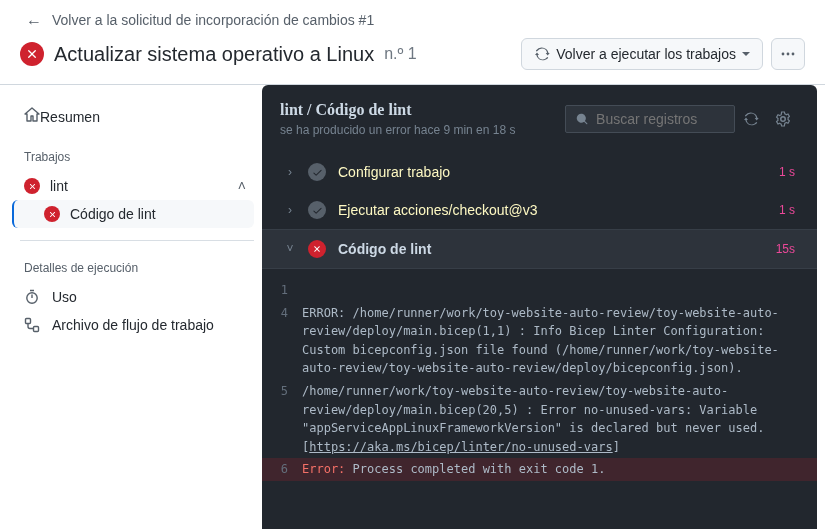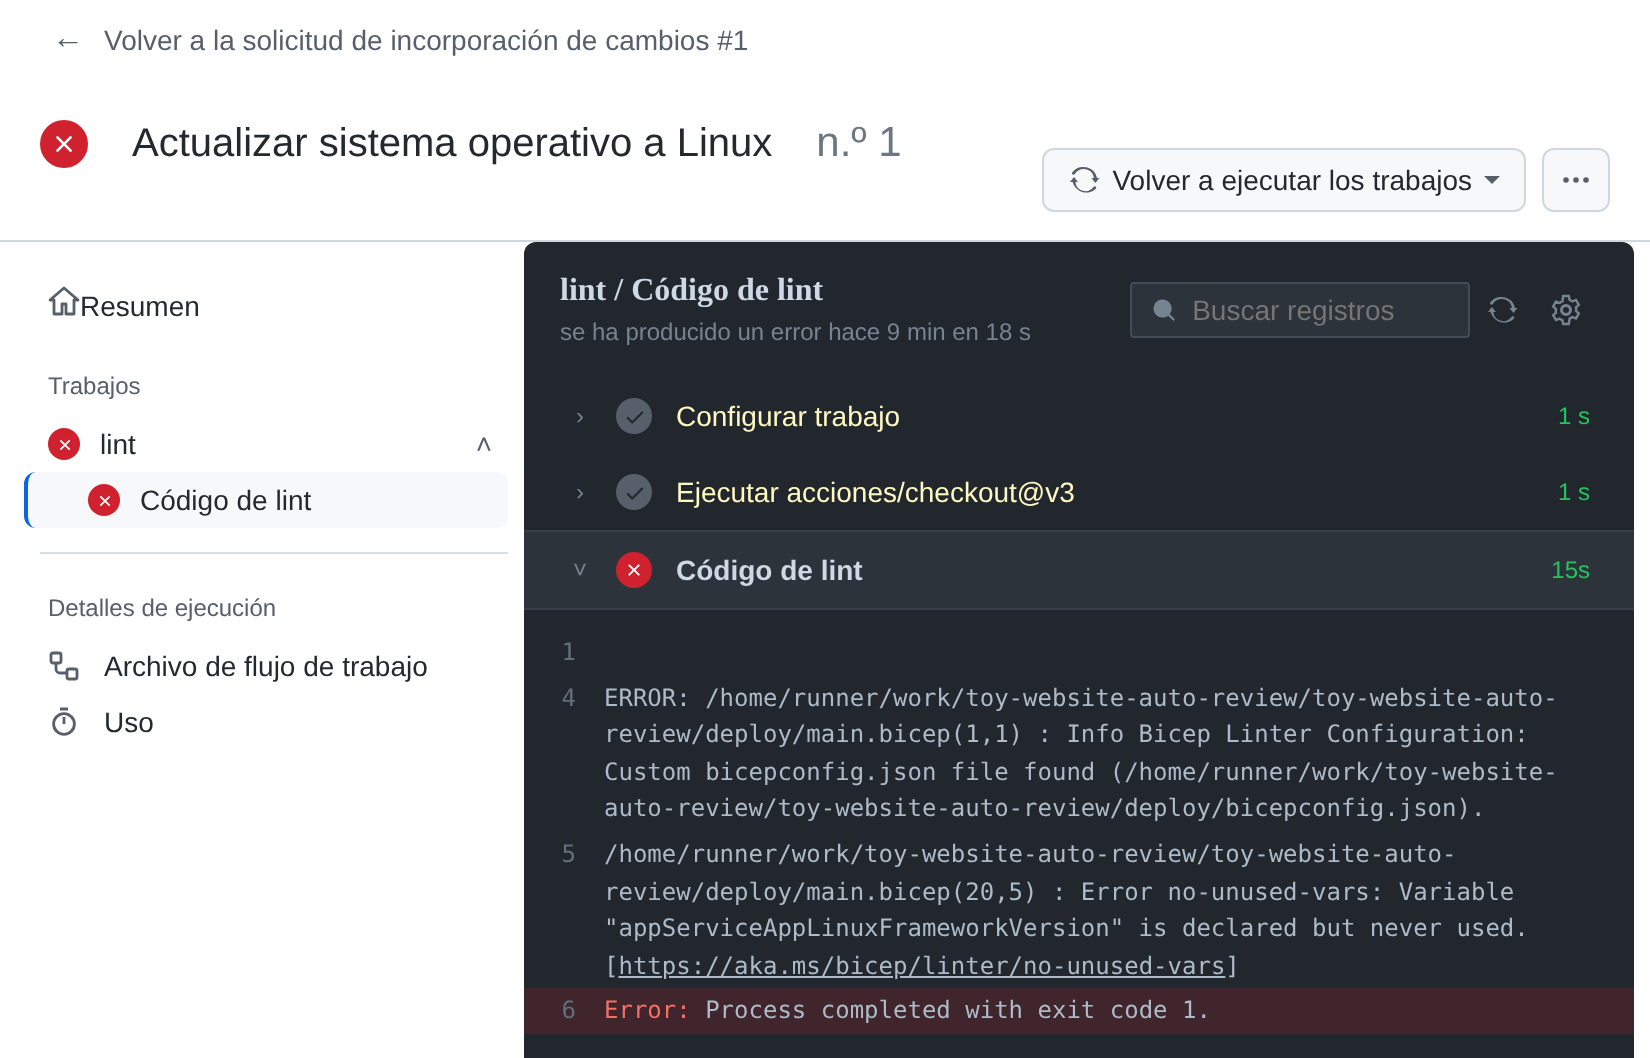--- a/index.html
+++ b/index.html
@@ -1,26 +1,26 @@
 <!DOCTYPE html>
 <html><head>
 <meta charset="utf-8">
 <style>
   * { box-sizing: border-box; margin: 0; padding: 0; }
   body { font-family: -apple-system, BlinkMacSystemFont, "Segoe UI", Helvetica, Arial, sans-serif; font-size: 14px; color: #24292f; background: #fff; width: 825px; height: 529px; overflow: hidden; }
   .top { padding: 8px 20px 14px 20px; border-bottom: 1px solid #d0d7de; }
   .back-row { display: flex; align-items: center; gap: 10px; color: #57606a; font-size: 14px; padding: 4px 0 10px 6px; }
   .back-arrow { font-size: 16px; line-height: 1; }
   .title-row { display: flex; align-items: center; justify-content: space-between; }
-  .title-left { display: flex; align-items: center; gap: 22px; }
+  .title-left { display: flex; align-items: center; gap: 10px; }
   .fail-circle { width: 24px; height: 24px; border-radius: 50%; background: #cf222e; display: flex; align-items: center; justify-content: center; }
   .fail-circle svg { width: 14px; height: 14px; fill: #fff; }
   .title-text { font-size: 20px; font-weight: 400; }
-  .title-num { color: #6e7781; font-size: 21px; }
-  .title-right { display: flex; gap: 8px; margin-top: 36px; }
+  .title-num { color: #6e7781; font-size: 16px; }
+  .title-right { display: flex; gap: 8px; }
   .btn { border: 1px solid #d0d7de; border-radius: 6px; background: #f6f8fa; height: 32px; padding: 0 12px; display: flex; align-items: center; gap: 6px; font-size: 14px; cursor: pointer; color: #24292f; }
   .btn-kebab { width: 34px; justify-content: center; padding: 0; }
   .caret-down { width: 0; height: 0; border-left: 4px solid transparent; border-right: 4px solid transparent; border-top: 4px solid #57606a; }
   .body { display: flex; height: calc(529px - 77px); }
   .sidebar { width: 262px; padding: 16px 8px 0 20px; }
   .resumen-row { display: flex; align-items: center; padding: 6px 4px 16px 4px; font-size: 14px; }
   .house-icon svg { width: 16px; height: 16px; fill: #57606a; }
   .section-label { color: #57606a; font-size: 12px; padding: 8px 4px; }
   .job-row { display: flex; align-items: center; gap: 10px; padding: 6px 4px; border-radius: 6px; position: relative; }
   .chev-up { position: absolute; right: 8px; color: #57606a; }
@@ -41,21 +41,21 @@
   .steps { padding: 4px 0; }
   .steprow { display: flex; align-items: center; padding: 10px 22px; gap: 12px; }
   .steprow.expanded { background: #2d333b; border-top: 1px solid #373e47; border-bottom: 1px solid #373e47; }
   .chev { color: #768390; width: 12px; text-align: center; font-size: 12px; }
   .check-circle { width: 18px; height: 18px; border-radius: 50%; background: #57606a; display: flex; align-items: center; justify-content: center; }
   .check-circle svg { width: 11px; height: 11px; fill: #22272e; }
   .fail-dk { width: 18px; height: 18px; border-radius: 50%; background: #cf222e; display: flex; align-items: center; justify-content: center; }
   .fail-dk svg { width: 10px; height: 10px; fill: #fff; }
   .step-name { flex: 1; color: #fef9c3; font-size: 14px; }
   .step-name.bold { color: #cdd9e5; font-weight: 600; }
-  .step-time { color: #22c55e; font-size: 12px; }
+  .step-time { color: #ec4899; font-size: 12px; }
   .loglines { font-family: ui-monospace, SFMono-Regular, Menlo, Consolas, monospace; font-size: 12px; padding: 6px 0 10px 0; }
   .logline { display: flex; padding: 2px 18px 2px 0; line-height: 1.55; }
   .logline.errbg { background: rgba(207,34,46,0.18); }
   .ln { width: 40px; text-align: right; color: #636e7b; padding-right: 14px; flex-shrink: 0; }
   .lc { flex: 1; color: #adbac7; word-wrap: break-word; padding-right: 10px; }
   .lc .tri { color: #768390; }
   .lc .err { color: #f47067; }
   .lc .link { text-decoration: underline; text-align: center; }
 </style>
 </head>
@@ -120,32 +120,32 @@
         <svg viewBox="0 0 16 16">
             <path d="M3.72 3.72a.75.75 0 011.06 0L8 6.94l3.22-3.22a.75.75 0 111.06 1.06L9.06 8l3.22 3.22a.75.75 0 11-1.06 1.06L8 9.06l-3.22 3.22a.75.75 0 01-1.06-1.06L6.94 8 3.72 4.78a.75.75 0 010-1.06z"></path>
           </svg>
       </span>
       <span>Código de lint</span>
     </div>
     <div class="divider"></div>
     <div class="section-label">Detalles de ejecución</div>
     <div class="detail-row">
       <svg viewBox="0 0 16 16">
+          <circle cx="8" cy="9" r="5.2" fill="none" stroke="#57606a" stroke-width="1.4"></circle>
+          <path d="M8 9V5.5M6 1.5h4" stroke="#57606a" stroke-width="1.4" fill="none"></path>
+        </svg>
+      <span>Uso</span>
+    </div>
+    <div class="detail-row">
+      <svg viewBox="0 0 16 16">
           <rect x="1.5" y="1.5" width="5" height="5" rx="1" fill="none" stroke="#57606a" stroke-width="1.4"></rect>
           <rect x="9.5" y="9.5" width="5" height="5" rx="1" fill="none" stroke="#57606a" stroke-width="1.4"></rect>
           <path d="M4 6.5v3a2 2 0 002 2h3.5" fill="none" stroke="#57606a" stroke-width="1.4"></path>
         </svg>
       <span>Archivo de flujo de trabajo</span>
-    </div>
-    <div class="detail-row">
-      <svg viewBox="0 0 16 16">
-          <circle cx="8" cy="9" r="5.2" fill="none" stroke="#57606a" stroke-width="1.4"></circle>
-          <path d="M8 9V5.5M6 1.5h4" stroke="#57606a" stroke-width="1.4" fill="none"></path>
-        </svg>
-      <span>Uso</span>
     </div>
   </div>
 
   <div class="logpane">
     <div class="loghead">
       <div class="loghead-left">
         <div class="loghead-title">lint / Código de lint</div>
         <div class="loghead-sub">se ha producido un error hace 9 min en 18 s</div>
       </div>
       <div class="search-box">

